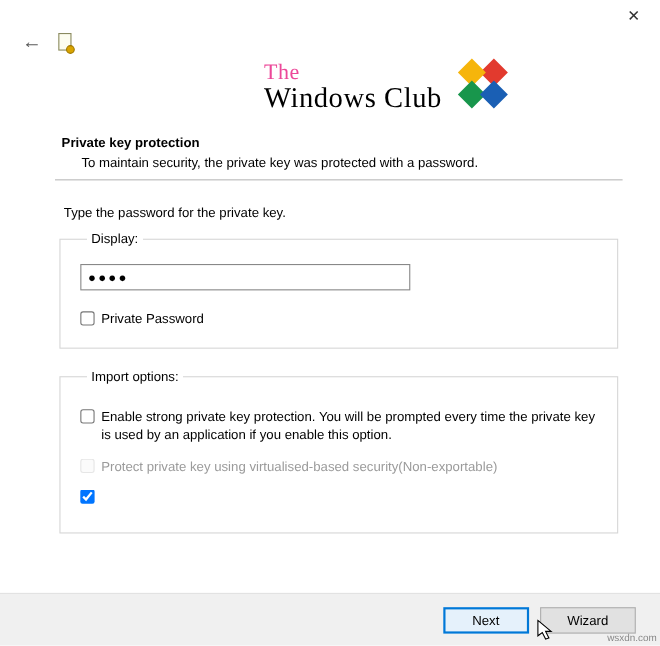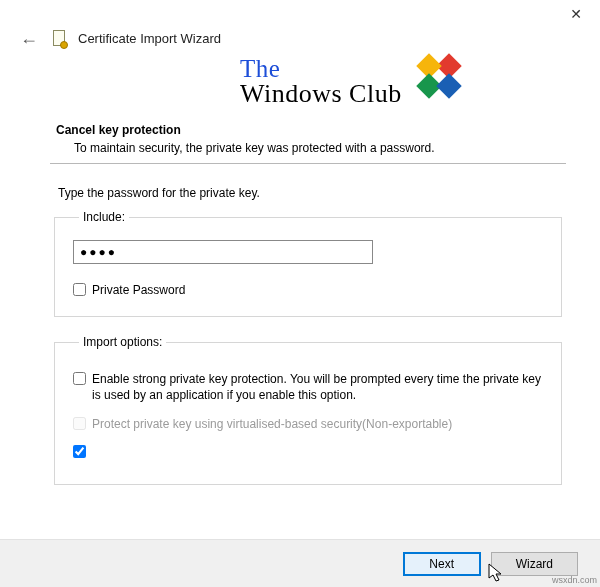--- a/index.html
+++ b/index.html
@@ -48,21 +48,21 @@
       color: #222;
     }
     .watermark {
       position: absolute;
       top: 55px;
       left: 240px;
       text-align: left;
       pointer-events: none;
       z-index: 5;
     }
-    .watermark .line1 { font-family: Georgia, "Times New Roman", serif; font-size: 25px; color:#1d4ed8; letter-spacing:0.5px; }
+    .watermark .line1 { font-family: Georgia, "Times New Roman", serif; font-size: 20px; color:#ec4899; letter-spacing:0.5px; }
     .watermark .line2 { font-family: Georgia, "Times New Roman", serif; font-size: 26px; color:#000000; letter-spacing:0.5px; margin-top:-4px;}
     .wm-logo {
       position:absolute; right:-58px; top:0; width:42px; height:42px;
     }
     .wm-logo .q { position:absolute; width:18px; height:18px; }
     .wm-logo .q1{ top:2px; right:2px; background:#e23a2e; transform:rotate(45deg);}
     .wm-logo .q2{ top:2px; left:2px; background:#f6b50b; transform:rotate(45deg);}
     .wm-logo .q3{ bottom:2px; left:2px; background:#18964c; transform:rotate(45deg);}
     .wm-logo .q4{ bottom:2px; right:2px; background:#1a5fb4; transform:rotate(45deg);}
     .content {
@@ -173,42 +173,41 @@
 <div class="titlebar">
   <div class="close-x">✕</div>
 </div>
 
 <div class="header-row">
   <div class="back-arrow">←</div>
   <div class="cert-icon">
     <div class="doc"></div>
       <div class="seal"></div>
   </div>
-  <div class="wizard-title">Certificate Import Wizard</div>
 </div>
 
 <div class="watermark">
   <div class="wm-logo">
     <div class="q q1"></div>
       <div class="q q2"></div>
       <div class="q q3"></div>
       <div class="q q4"></div>
   </div>
   <div class="line1">The</div>
   <div class="line2">Windows Club</div>
 </div>
 
 <div class="content">
-  <div class="section-title">Cancel key protection</div>
+  <div class="section-title">Private key protection</div>
   <div class="section-desc">To maintain security, the private key was protected with a password.</div>
   <hr class="divider">
   <div class="instruction">Type the password for the private key.</div>
 
   <fieldset class="group">
-    <legend>Include:</legend>
+    <legend>Display:</legend>
     <input type="text" class="pw-input" value="●●●●" style="">
     <label class="cb">
       <input type="checkbox" style="">
       <span class="cb-text">Private Password</span>
     </label>
   </fieldset>
 
   <fieldset class="group options-group">
     <legend>Import options:</legend>
 

